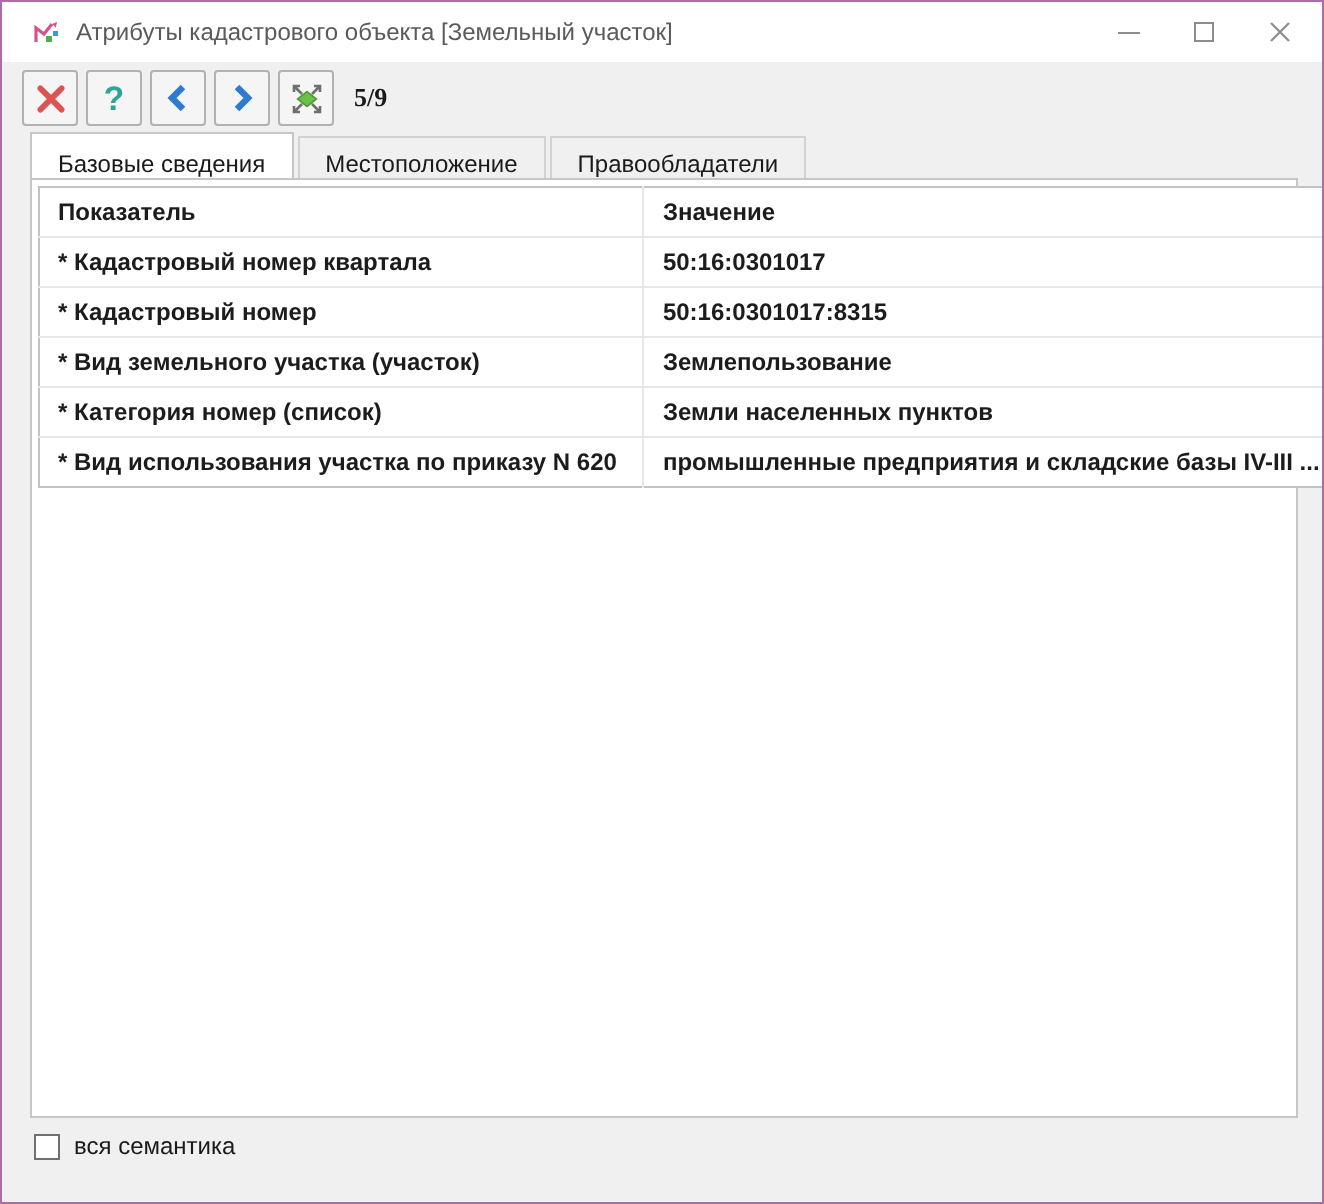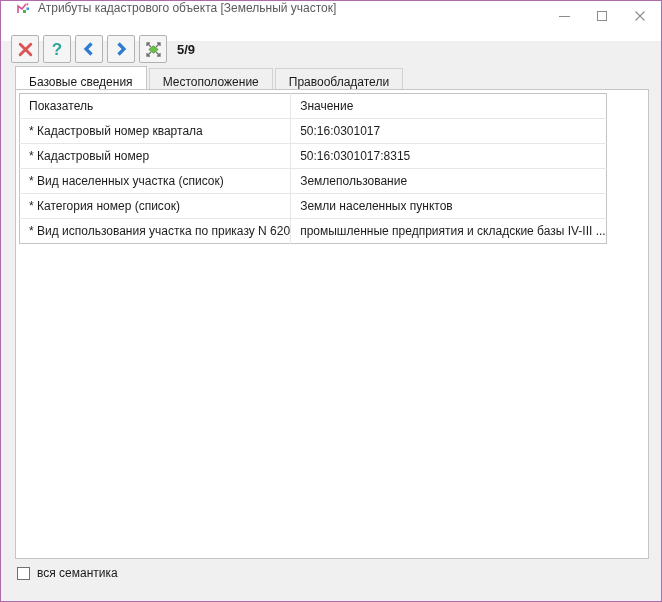--- a/index.html
+++ b/index.html
@@ -9,23 +9,23 @@
   .window {
     position: relative;
     width: 662px; height: 602px;
     border: 1px solid #ad6bac;
     background: #f0f0f0;
     overflow: hidden;
   }
 
   
   .titlebar {
-    position: absolute; left: 0; top: 0; right: 0; height: 40px;
+    position: absolute; left: 0; top: 0; right: 0; height: 30px;
     background: #ffffff;
-    display: flex; 
+    display: flex; align-items: center;
   }
   .titlebar .app-icon { margin-left: 14px; width: 15px; height: 15px; flex: 0 0 auto; }
   .titlebar .title {
     margin-left: 8px; font-size: 12px; color: #5a5a5a;
     white-space: nowrap; overflow: hidden;
   }
   .win-controls {
     position: absolute; right: 2px; top: 0; height: 30px;
     display: flex; align-items: stretch;
   }
@@ -44,21 +44,21 @@
   .tool-btn {
     width: 28px; height: 28px; margin-right: 4px;
     background: #f5f5f5;
     border: 1px solid #b2b2b2;
     border-radius: 2px;
     display: flex; align-items: center; justify-content: center;
     cursor: default;
   }
   .tool-btn svg { display: block; }
   .help-glyph { font-size: 17px; font-weight: bold; color: #2ba598; line-height: 1; }
-  .counter { margin-left: 6px; font-size: 13px; font-weight: bold; color: #1a1a1a; }
+  .counter { margin-left: 6px; font-size: 13px; font-weight: bold; color: #1a1a1a; font-family: Liberation Serif, serif; }
 
   
   .tabstrip {
     position: absolute; left: 14px; top: 66px; height: 22px;
     display: flex; align-items: flex-end; z-index: 3;
   }
   .tab {
     height: 21px; padding: 0 13px;
     display: flex; align-items: flex-end;
     font-size: 12px; color: #1a1a1a;
@@ -86,22 +86,22 @@
   
   table.attrs {
     position: absolute; left: 3px; top: 3px;
     width: 578px;
     border-collapse: collapse;
     background: #ffffff;
     font-size: 12px; color: #1c1c1c;
     border: 1px solid #c3c3c3;
   }
   table.attrs th, table.attrs td {
-    height: 25px; padding: 0 0 0 9px;
-    text-align: left; font-weight: normal;
+    height: 25px; padding: 0 13px 0 9px;
+    text-align: left; font-weight: bold;
     border-bottom: 1px solid #e7e7e7;
     white-space: nowrap; overflow: hidden;
   }
   table.attrs th:first-child, table.attrs td:first-child { width: 282px; }
   table.attrs th + th, table.attrs td + td { border-left: 1px solid #e7e7e7; }
   table.attrs tbody tr:last-child td { border-bottom: none; }
 
   
   .footer {
     position: absolute; left: 16px; top: 564px; height: 16px;
@@ -197,21 +197,21 @@
       <tbody>
         <tr>
           <td>* Кадастровый номер квартала</td>
           <td>50:16:0301017</td>
         </tr>
         <tr>
           <td>* Кадастровый номер</td>
           <td>50:16:0301017:8315</td>
         </tr>
         <tr>
-          <td>* Вид населенных участка (список)</td>
+          <td>* Вид земельного участка (участок)</td>
           <td>Землепользование</td>
         </tr>
         <tr>
           <td>* Категория номер (список)</td>
           <td>Земли населенных пунктов</td>
         </tr>
         <tr>
           <td>* Вид использования участка по приказу N 620</td>
           <td>промышленные предприятия и складские базы IV-III ...</td>
         </tr>

